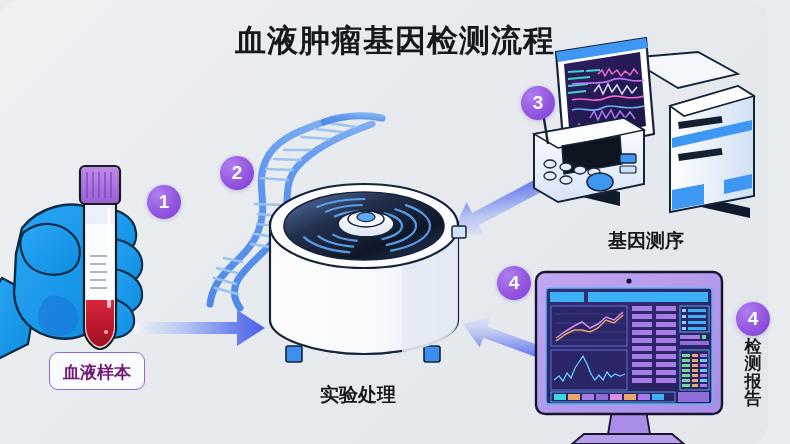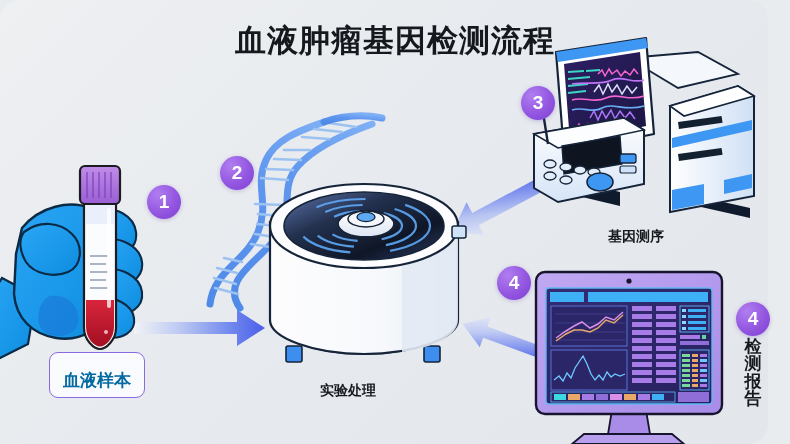--- a/index.html
+++ b/index.html
@@ -25,26 +25,26 @@
   
   .badge{
     width:34px;height:34px;border-radius:50%;
     background:radial-gradient(circle at 32% 28%,#b07ef0 0%,#9356e0 55%,#7d3fd4 100%);
     color:#fff;font-size:19px;font-weight:bold;
     display:flex;align-items:center;justify-content:center;
     box-shadow:0 1px 4px rgba(90,50,160,.28);
   }
 
   
-  .lbl{font-size:14px;font-weight:bold;color:#17191d;white-space:nowrap;}
+  .lbl{font-size:19px;font-weight:bold;color:#17191d;white-space:nowrap;}
   #lbl-sample{
     left:49px;top:352px;
     border:1.6px solid #8a6ae0;border-radius:9px;
-    background:#fafbff;padding:16px 13px 5px 13px;
-    font-size:17px;font-weight:bold;color:#0369a1;
+    background:#fafbff;padding:8px 13px 5px 13px;
+    font-size:17px;font-weight:bold;color:#701a75;
   }
   #lbl-lab{left:320px;top:382px;text-align:right;}
   #lbl-seq{left:608px;top:228px;}
   #lbl-report{
     left:742px;top:338px;width:22px;
     font-size:17px;font-weight:bold;color:#17191d;
     line-height:1.02;text-align:center;
   }
   #lbl-report span{display:block;}
 

